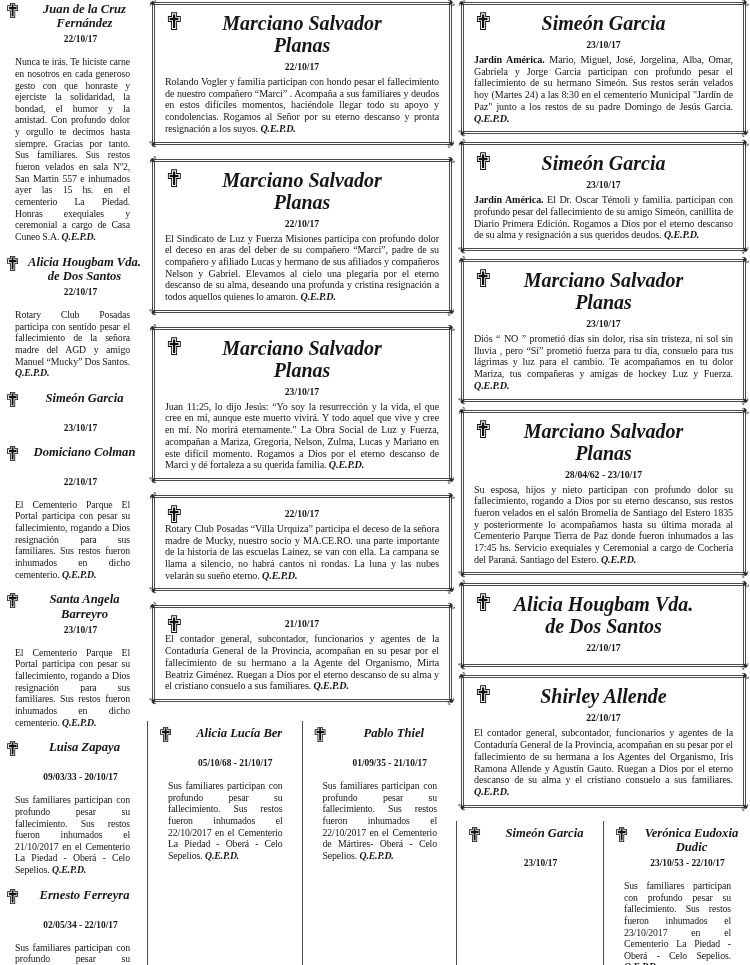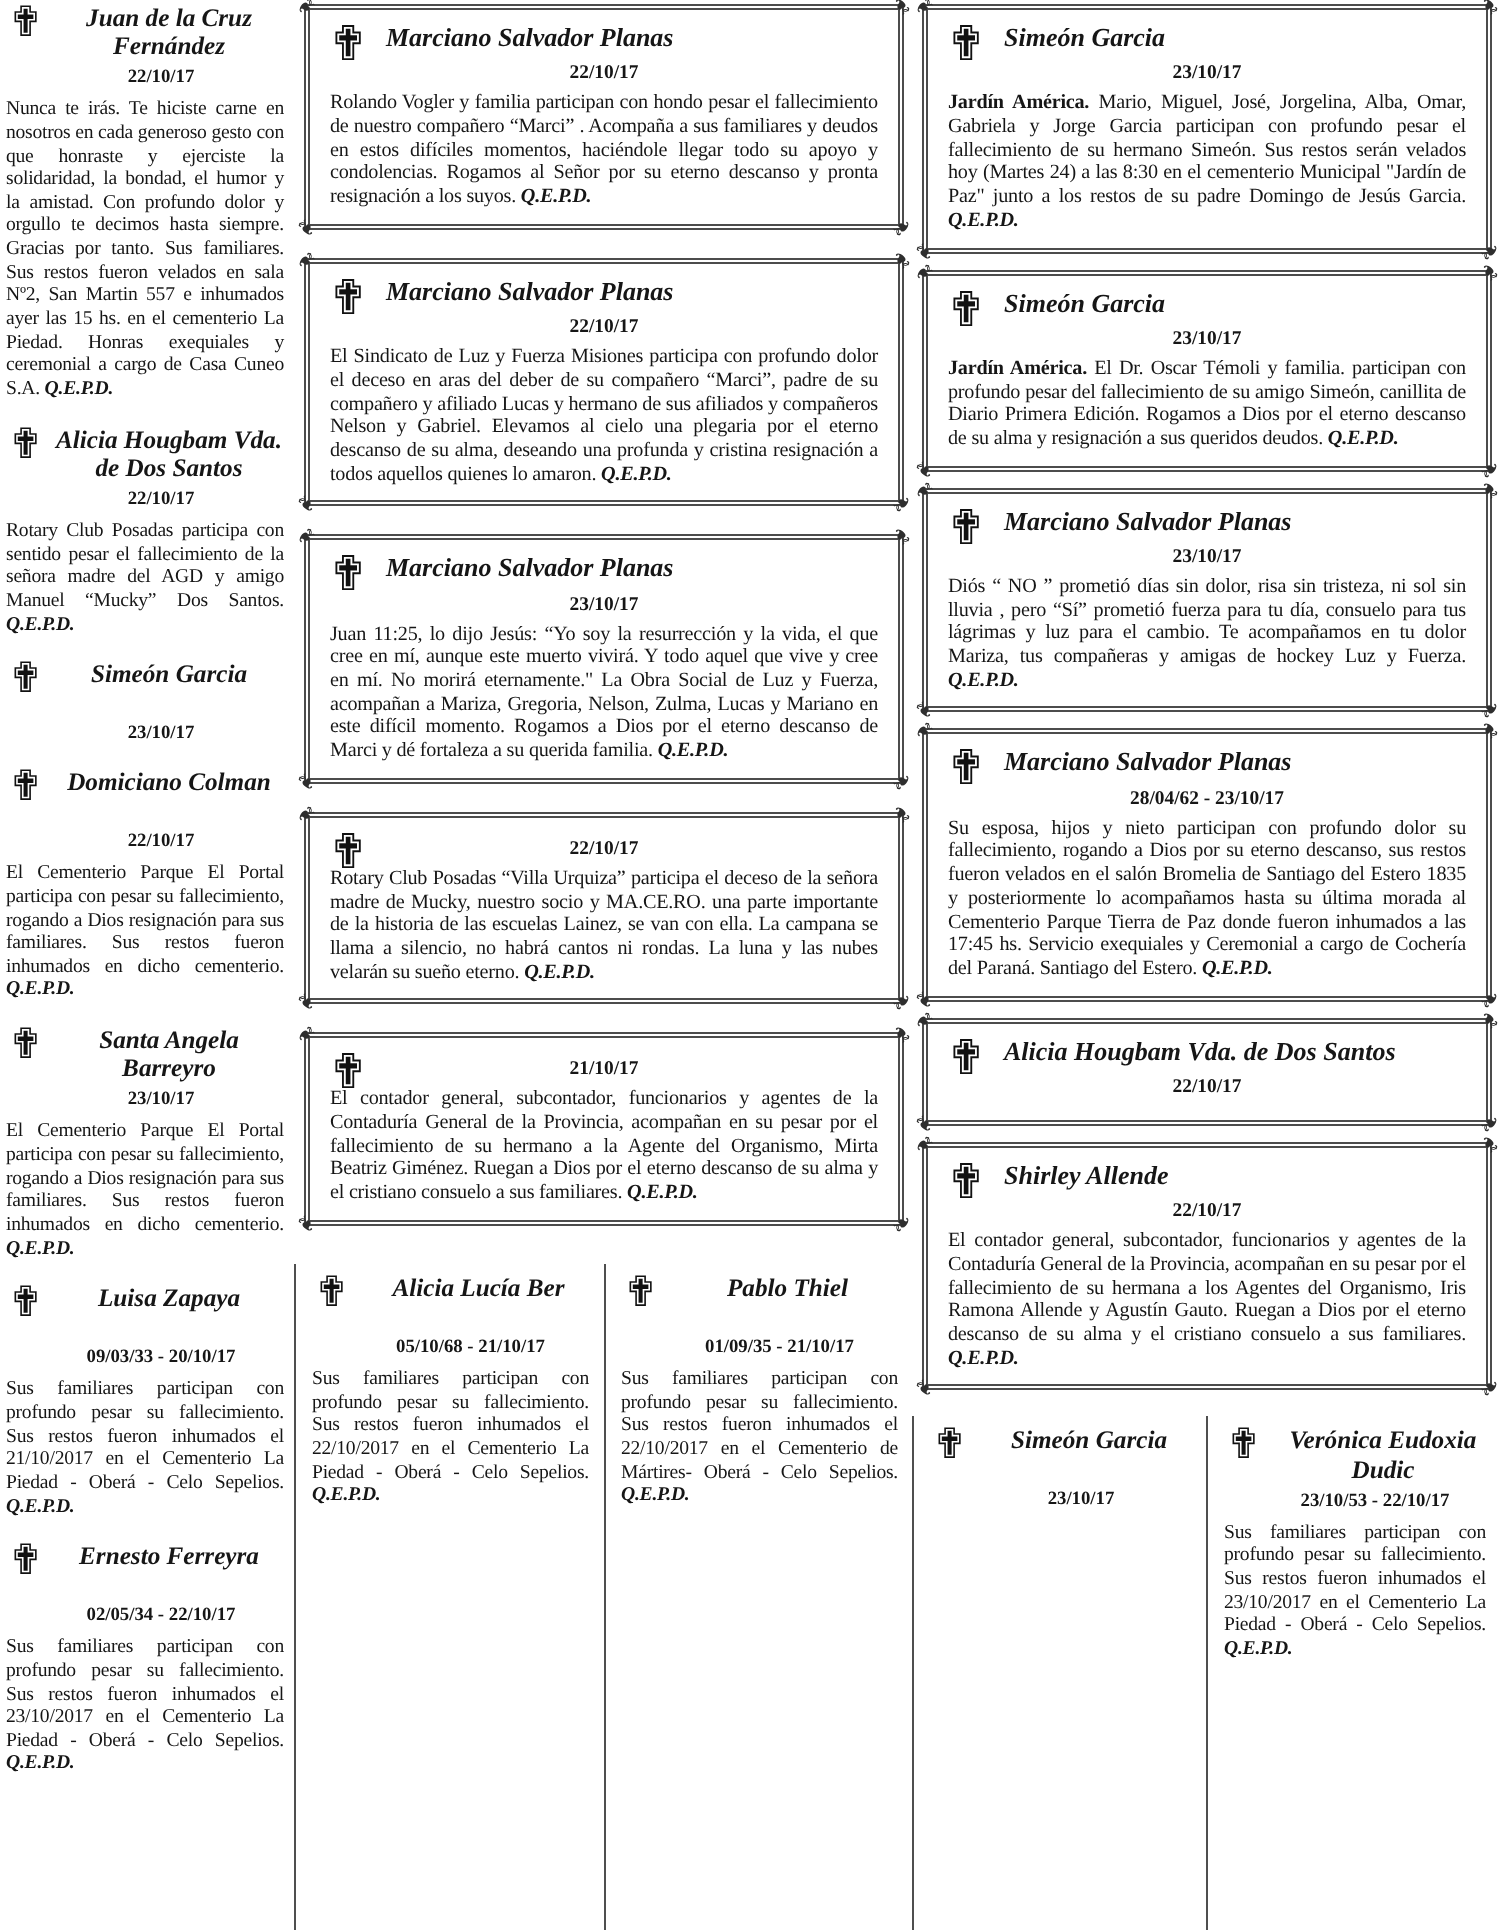--- a/index.html
+++ b/index.html
@@ -12,30 +12,30 @@
   .col-right{width:294px;display:flex;flex-direction:column;padding-top:2px;}
 
   
   .small{margin-bottom:12px;}
   .small .head{position:relative;min-height:28px;margin-bottom:1px;}
   .small .cross{position:absolute;left:1px;top:-1px;font-size:21px;line-height:1;
                 font-family:"DejaVu Sans",sans-serif;color:#111;}
   .small .name{font-weight:bold;font-style:italic;font-size:12.6px;line-height:1.12;
                text-align:center;padding-left:24px;font-family:Liberation Serif, serif;}
   .small .date{font-weight:bold;font-size:9.4px;text-align:center;margin:4px 0 5px;padding-left:16px;}
-  .small .body{margin:0;font-size:9.8px;line-height:1.19;text-align:justify;letter-spacing:-0.12px;}
+  .small .body{margin:12px;font-size:9.8px;line-height:1.19;text-align:justify;letter-spacing:-0.12px;}
 
   
   .boxed{position:relative;border:3px double #4c4c4c;margin:0 4px 14px 5px;
          padding:5px 10px 7px;box-sizing:border-box;background:#fff;}
   .col-right .boxed{margin-bottom:8px;}
   .boxed .cross{position:absolute;left:9px;top:5px;font-size:24px;line-height:1;
                 font-family:"DejaVu Sans",sans-serif;color:#111;}
-  .boxed .name{font-weight:bold;font-style:italic;font-size:13px;line-height:1.1;
-               margin-top:2px;padding:0 28px;}
+  .boxed .name{font-weight:bold;font-style:italic;font-size:20px;line-height:1.1;
+               text-align:center;margin-top:2px;padding:0 28px;}
   .boxed .date{font-weight:bold;font-size:9.7px;text-align:center;margin:5px 0 4px;}
   .boxed .body{margin:0;font-size:10.1px;line-height:1.16;text-align:justify;letter-spacing:-0.12px;}
 
   .orn{position:absolute;font-size:12px;line-height:1;color:#2e2e2e;
        font-family:"DejaVu Sans",sans-serif;pointer-events:none;}
   .orn.tl{top:-8px;left:-7px;transform:rotate(135deg);}
   .orn.tr{top:-8px;right:-7px;transform:rotate(225deg);}
   .orn.bl{bottom:-8px;left:-7px;transform:rotate(45deg);}
   .orn.br{bottom:-8px;right:-7px;transform:rotate(-45deg);}
 

